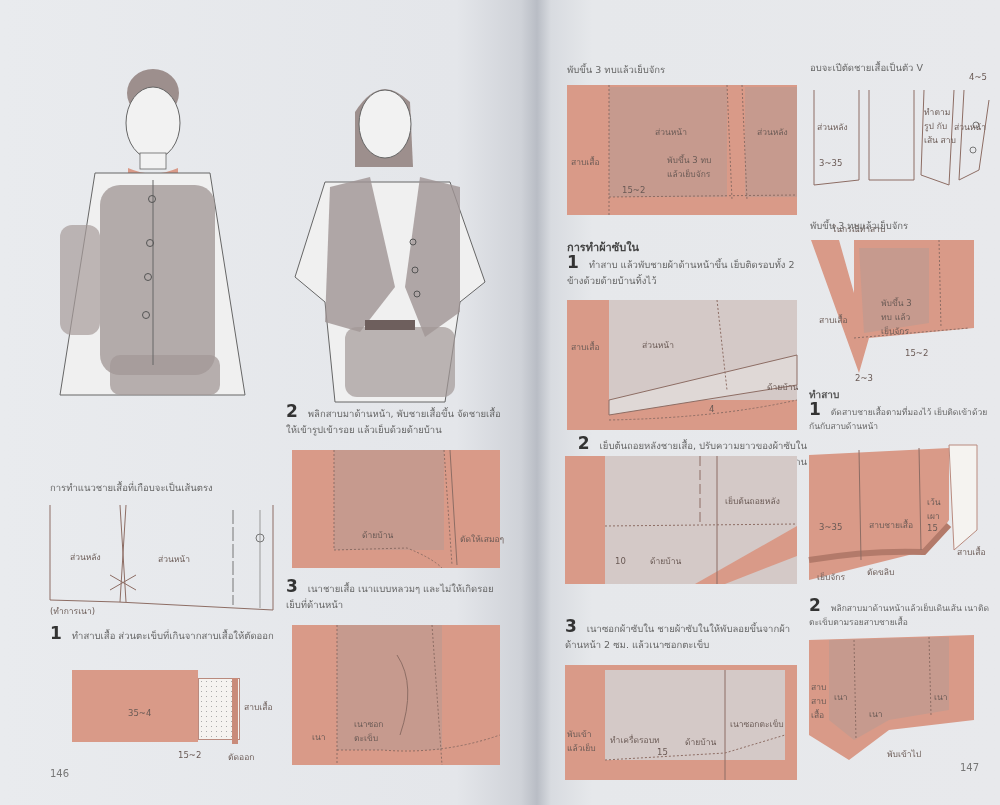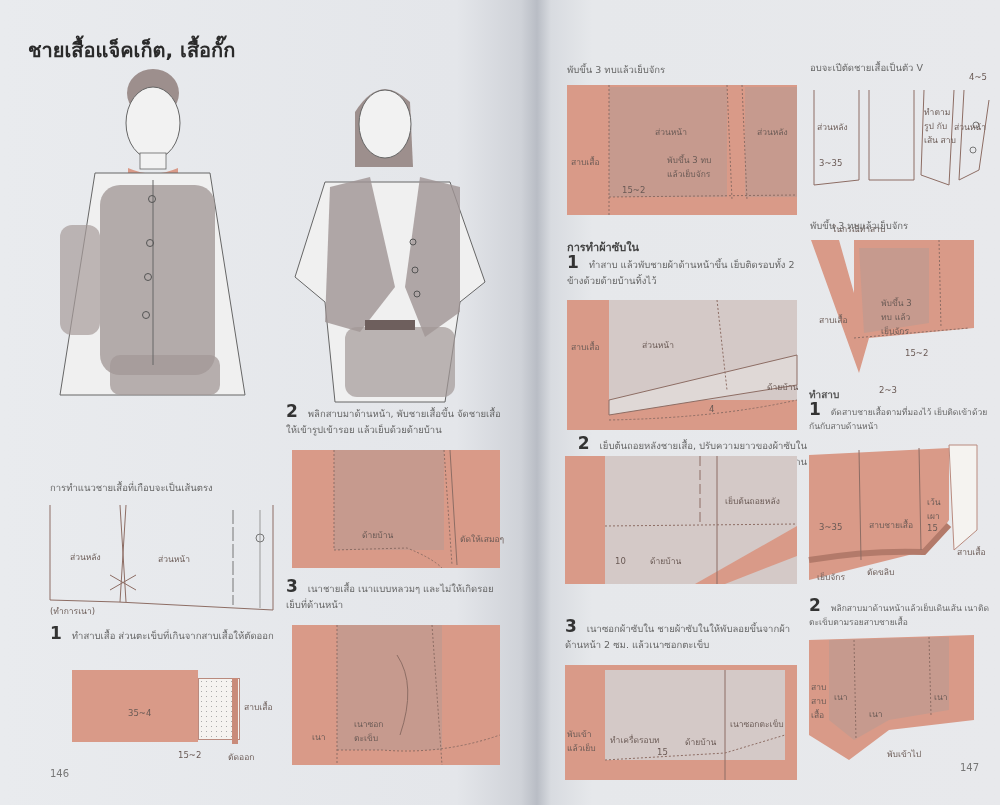--- a/index.html
+++ b/index.html
@@ -18,21 +18,20 @@
   .grey-panel{background:#c9b9b6;}
   .pageno{font-size:10px;color:#777;}
   svg{position:absolute;overflow:visible;}
   .stitch{stroke:#8d6d64;stroke-width:1;stroke-dasharray:2 2;fill:none;}
   .edge{stroke:#8d6d64;stroke-width:1;fill:none;}
 </style>
 </head>
 <body>
 
 <div class="page page-left">
-  <div class="abs title">ชายเสื้อแจ็คเก็ต, เสื้อกั๊ก</div>
 
   <div class="abs" style="left:40px;top:65px;width:220px;height:330px;">
     <svg width="220" height="330" viewBox="0 0 220 330">
       <ellipse cx="113" cy="28" rx="26" ry="24" fill="#9d8f8d"></ellipse>
       <ellipse cx="113" cy="58" rx="27" ry="36" fill="#f2f2f2" stroke="#666" stroke-width="1"></ellipse>
       <rect x="100" y="88" width="26" height="16" fill="#f2f2f2" stroke="#666" stroke-width="0.8"></rect>
       <path d="M88 103 Q113 114 138 103 L138 116 Q113 124 88 116 Z" fill="#d99a88"></path>
       <path d="M55 108 L170 108 L205 330 L20 330 Z" fill="#f0f0f0" stroke="#666" stroke-width="1"></path>
       <rect x="60" y="120" width="115" height="190" rx="20" fill="#9f9493" opacity="0.75"></rect>
       <rect x="20" y="160" width="40" height="110" rx="12" fill="#a69b9a" opacity="0.7"></rect>
@@ -219,21 +218,21 @@
   <div class="abs" style="left:272px;top:238px;width:165px;height:140px;">
     <svg width="165" height="140">
         <path d="M2 2 L30 2 L45 55 L45 2 L165 2 L165 90 L60 100 L50 135 Z" fill="#d99a88"></path>
         <path d="M50 10 L120 10 L120 85 L55 95 Z" fill="#c69a8e"></path>
         <line x1="130" y1="2" x2="132" y2="90" class="stitch"></line>
         <path d="M45 100 L160 90" class="stitch"></path>
       </svg>
     <span class="lbl" style="left:10px;top:75px;">สาบเสื้อ</span>
     <span class="lbl" style="left:72px;top:58px;width:40px;white-space:normal;">พับขึ้น 3 ทบ แล้วเย็บจักร</span>
     <span class="lbl" style="left:96px;top:110px;">15~2</span>
-    <span class="lbl" style="left:46px;top:147px;margin-left:24px;">2~3</span>
+    <span class="lbl" style="left:46px;top:135px;">2~3</span>
   </div>
 
   <div class="abs" style="left:272px;top:387px;font-size:10px;font-weight:bold;color:#555;">ทำสาบ</div>
   <div class="abs small" style="left:272px;top:402px;width:180px;font-size:8.5px;line-height:14px;">
     <span class="stepnum">1</span><span>ตัดสาบชายเสื้อตามที่มองไว้ เย็บติดเข้าด้วยกันกับสาบด้านหน้า</span>
   </div>
   <div class="abs" style="left:272px;top:440px;width:170px;height:140px;">
     <svg width="170" height="140">
         <path d="M0 15 L140 8 L140 80 L120 110 L0 140 Z" fill="#d99a88"></path>
         <path d="M140 5 L168 5 L168 90 L145 110 Z" fill="#f5f3f0" stroke="#b98a7e"></path>

